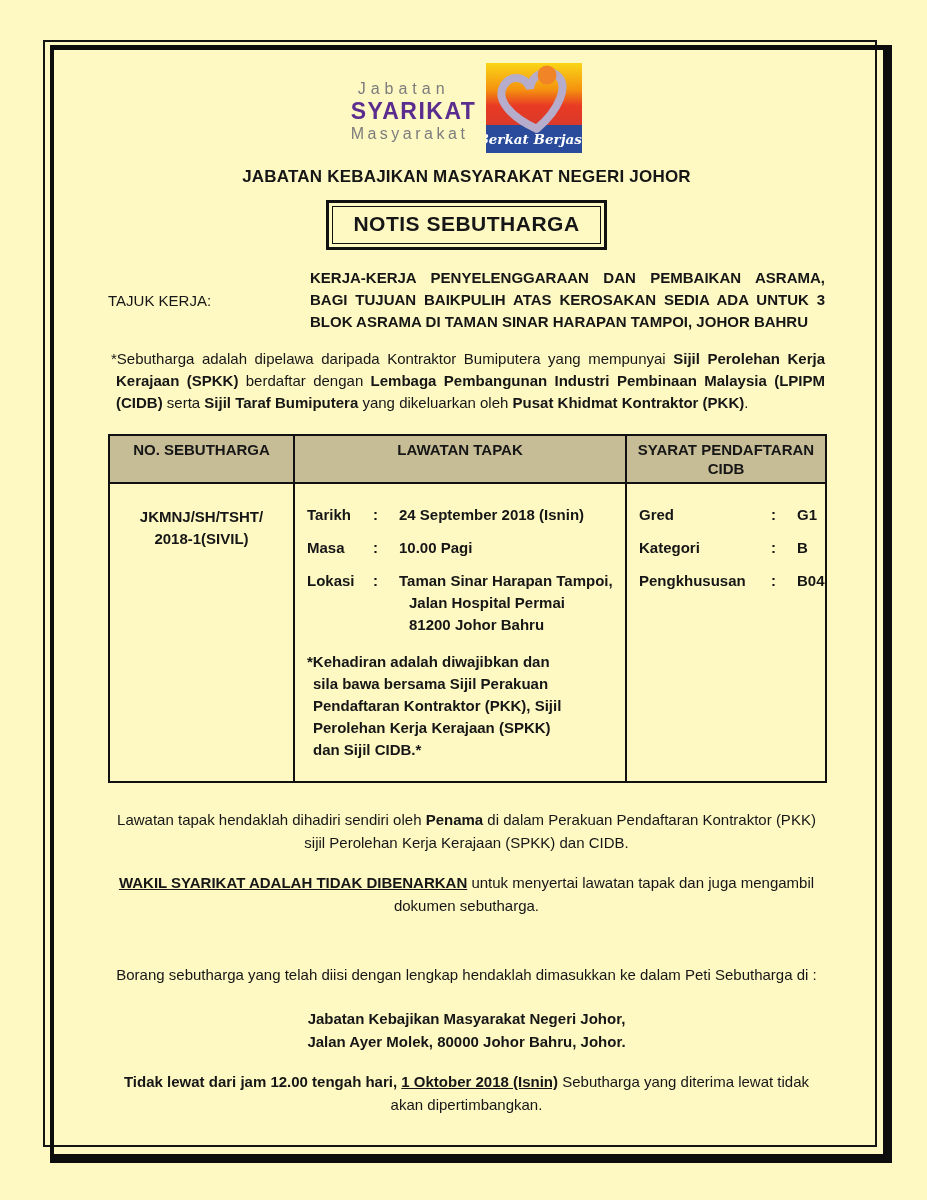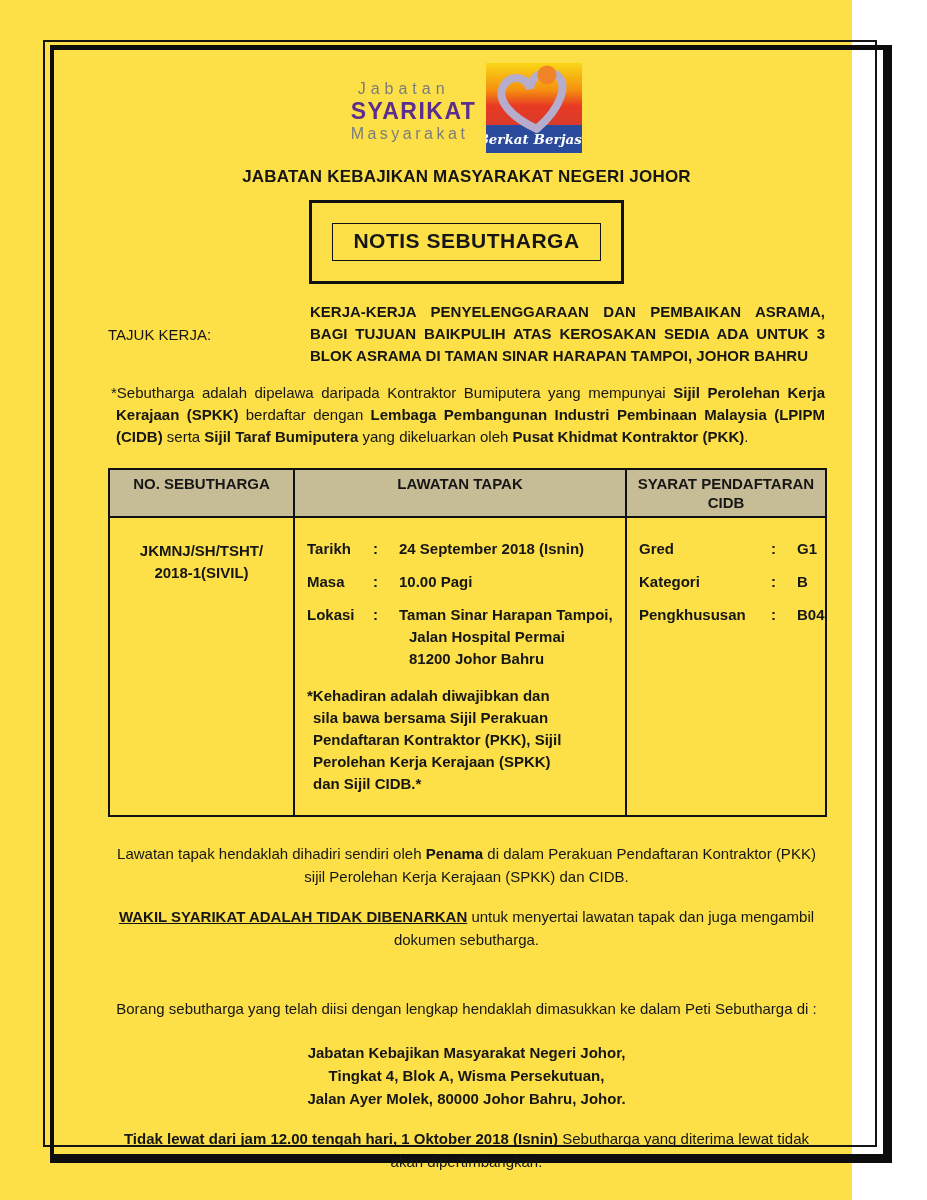--- a/index.html
+++ b/index.html
@@ -1,38 +1,38 @@
 <!DOCTYPE html>
 <html><head>
 <meta charset="utf-8">
 <style>
   * { margin:0; padding:0; box-sizing:border-box; }
   html,body { width:927px; height:1200px; background:#fff; overflow:hidden;
     font-family:"Liberation Sans", sans-serif; color:#161616; }
-  .page { position:relative; width:852px; height:1200px; background:#fde047; }
+  .page { position:relative; width:927px; height:1200px; background:#fef9c3; }
 
   
   .frame-thin  { position:absolute; left:43px; top:40px; width:834px; height:1107px;
     border:2px solid #141414; }
   .frame-thick { position:absolute; left:50px; top:45px; width:842px; height:1118px;
     border-style:solid; border-color:#0d0d0d; border-width:5px 9px 9px 4px; }
 
   .content { position:absolute; left:54px; top:50px; width:828px; padding:0 57px 0 54px; }
 
   
   .logo-row { display:flex; justify-content:center; align-items:center; gap:10px; margin-top:13px; }
   .logo-text { text-align:left; line-height:1; padding-top:6px; }
   .logo-line1 { font-size:16px; letter-spacing:5px; font-weight:500; margin-left:7px; }
   .logo-line2 { font-size:23px; font-weight:bold; letter-spacing:1.5px; margin-top:3px; }
   .logo-line3 { font-size:16px; letter-spacing:3.5px; margin-top:3px; }
   .logo-mark  { width:96px; height:90px; }
 
   
   .org-title { text-align:center; font-weight:bold; font-size:17px; margin-top:14px; letter-spacing:0.2px; }
-  .notice-box-outer { width:fit-content; margin:13px auto 16px auto; border:3px solid #111; padding:20px; }
+  .notice-box-outer { width:fit-content; margin:13px auto 16px auto; border:3px solid #111; padding:3px; }
   .notice-box-inner { border:1px solid #111; padding:5px 20px 7px 20px; }
   .notice-title { font-weight:bold; font-size:21px; letter-spacing:0.5px; }
 
   
   .tajuk { display:flex; align-items:center; margin-top:17px; }
   .tajuk-label { width:202px; flex:0 0 202px; font-weight:normal; font-size:15px; }
   .tajuk-text { flex:1; font-weight:bold; font-size:15px; line-height:22px;
     text-align:justify; text-align-last:left; }
 
   
@@ -183,20 +183,19 @@
     </table>
 
     <div class="para-center p1"><span>Lawatan tapak hendaklah dihadiri sendiri oleh </span><span style="font-weight: bold;">Penama</span><span> di dalam Perakuan Pendaftaran Kontraktor (PKK) sijil Perolehan Kerja Kerajaan (SPKK) dan CIDB.</span></div>
 
     <div class="para-center p2"><span style="font-weight: bold; text-decoration: underline;">WAKIL SYARIKAT ADALAH TIDAK DIBENARKAN</span><span> untuk menyertai lawatan tapak dan juga mengambil dokumen sebutharga.</span></div>
 
     <div class="para-center p3">Borang sebutharga yang telah diisi dengan lengkap hendaklah dimasukkan ke dalam Peti Sebutharga di :</div>
 
     <div class="para-center address">
         <div>Jabatan Kebajikan Masyarakat Negeri Johor,</div>
-        <div>Tingkat 4, Blok A, Wisma Persekutuan,</div>
         <div>Jalan Ayer Molek, 80000 Johor Bahru, Johor.</div>
       </div>
 
     <div class="para-center final"><span style="font-weight: bold;">Tidak lewat dari jam 12.00 tengah hari, </span><span style="font-weight: bold; text-decoration: underline;">1 Oktober 2018 (Isnin)</span><span> Sebutharga yang diterima lewat tidak akan dipertimbangkan.</span></div>
 
   </div>
 </div>
 
 </body></html>

